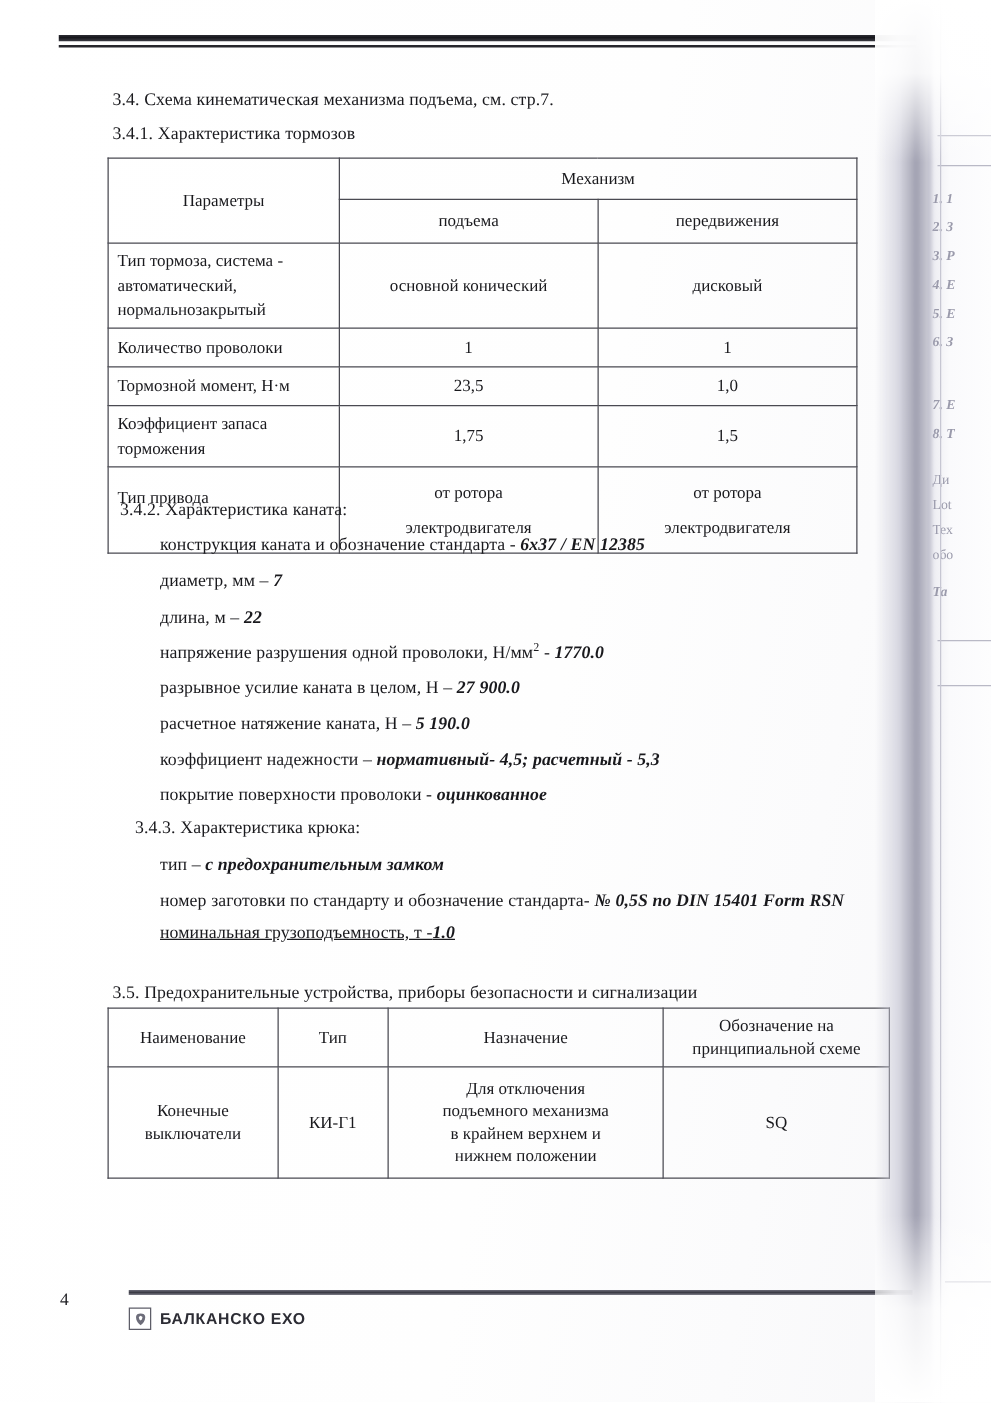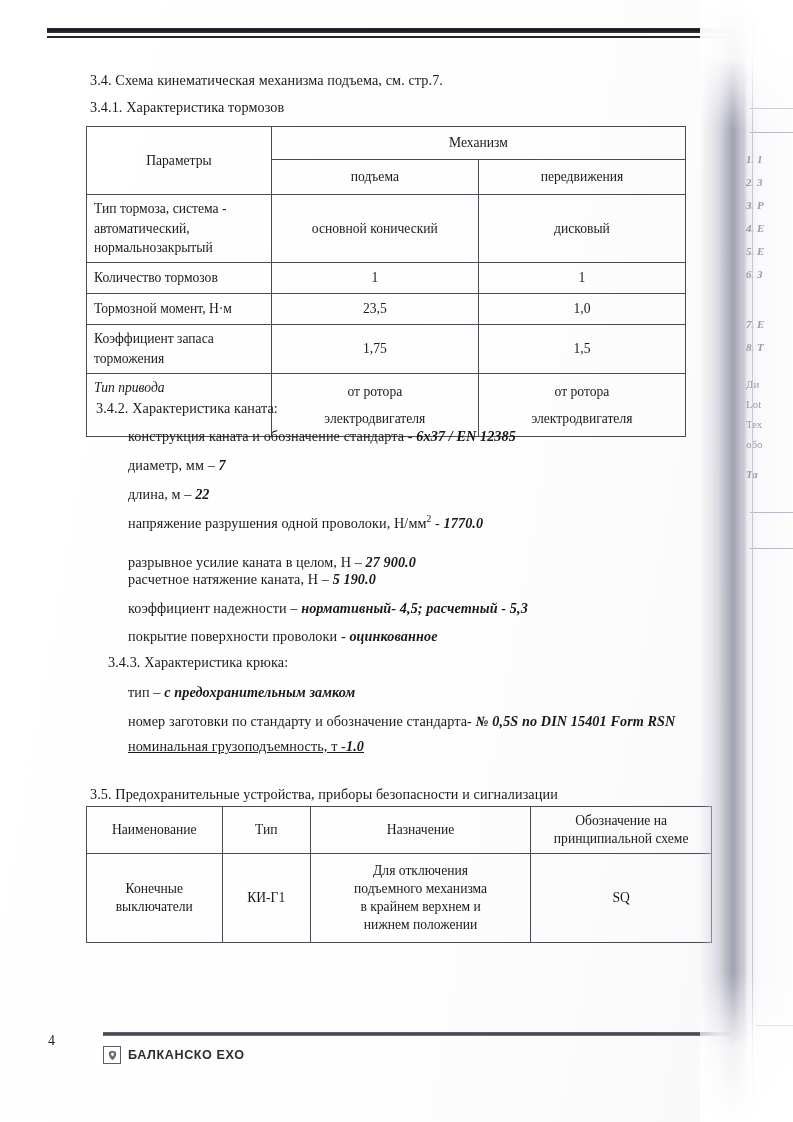--- a/index.html
+++ b/index.html
@@ -239,42 +239,42 @@
         <td class="l cell-multi" style="height:58px;">
           <div>Тип тормоза, система -</div>
           <div>автоматический,</div>
           <div>нормальнозакрытый</div>
         </td>
         <td class="c b">основной конический</td>
         <td class="c b">дисковый</td>
       </tr>
 
       <tr>
-        <td class="l">Количество тормозов</td>
+        <td class="l">Количество проволоки</td>
         <td class="c b">1</td>
         <td class="c b">1</td>
       </tr>
 
       <tr>
         <td class="l">Тормозной момент, Н·м</td>
         <td class="c b">23,5</td>
         <td class="c b">1,0</td>
       </tr>
 
       <tr>
         <td class="l cell-multi" style="height:38px;">
           <div>Коэффициент запаса</div>
           <div>торможения</div>
         </td>
         <td class="c b">1,75</td>
         <td class="c b">1,5</td>
       </tr>
 
       <tr>
-        <td class="l" style="height:48px; vertical-align:top; padding-top:6px;font-style:italic;">Тип привода</td>
+        <td class="l" style="height:48px; vertical-align:top; padding-top:16px;">Тип привода</td>
         <td class="c b two-line-val">
           <div>от ротора</div>
           <div>электродвигателя</div>
         </td>
         <td class="c b two-line-val">
           <div>от ротора</div>
           <div>электродвигателя</div>
         </td>
       </tr>
     </tbody>
@@ -287,21 +287,21 @@
   </div>
   <div class="line" style="left:128px; top:457px;">
     <span>диаметр, мм – </span><span class="val">7</span>
   </div>
   <div class="line" style="left:128px; top:486px;">
     <span>длина, м – </span><span class="val">22</span>
   </div>
   <div class="line" style="left:128px; top:513px;">
     <span>напряжение разрушения одной проволоки, Н/мм</span><sup>2</sup><span> - </span><span class="val">1770.0</span>
   </div>
-  <div class="line" style="left:128px; top:542px;margin-top:12px;">
+  <div class="line" style="left:128px; top:542px;">
     <span>разрывное усилие каната в целом, Н – </span><span class="val">27 900.0</span>
   </div>
   <div class="line" style="left:128px; top:571px;">
     <span>расчетное натяжение каната, Н – </span><span class="val">5 190.0</span>
   </div>
   <div class="line" style="left:128px; top:600px;">
     <span>коэффициент надежности – </span><span class="val">нормативный- 4,5; расчетный  - 5,3</span>
   </div>
   <div class="line" style="left:128px; top:628px;">
     <span>покрытие поверхности проволоки  - </span><span class="val">оцинкованное</span>

